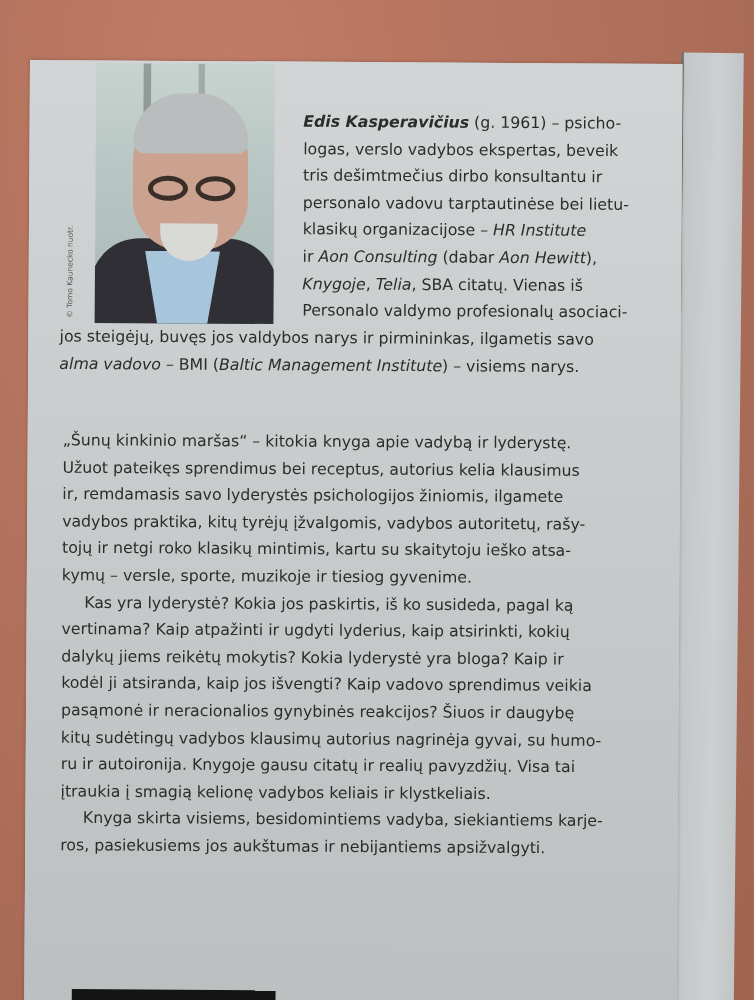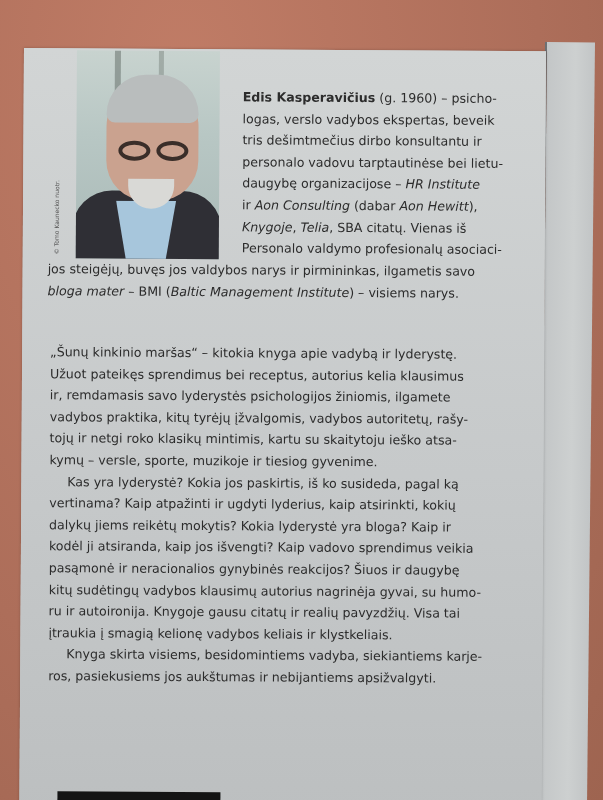--- a/index.html
+++ b/index.html
@@ -41,21 +41,21 @@
     font-size: 6px; color: #555; white-space: nowrap;
   }
   .text {
     font-family: "DejaVu Sans", sans-serif; color: #2c2c2c; font-size: 12.6px; line-height: 21.6px;
   }
   .bio { position: absolute; left: 219px; top: 37px; width: 300px; }
   .bio2 { position: absolute; left: 25px; top: 210px; width: 495px; }
   .desc { position: absolute; left: 28px; top: 293px; width: 495px; }
   .desc p { margin: 0; }
   .indent { text-indent: 18px; }
-  .bold { font-weight: bold; }
+  .bold { font-weight: bold; font-style: italic; }
   .ital { font-style: italic; }
   .line { display: block; white-space: nowrap; }
   .blackbar { position: absolute; left: 38px; top: 743px; width: 163px; height: 30px; background: #141414; }
 </style>
 </head>
 <body>
 
 <div class="flap"></div>
 
 <div class="book">
@@ -69,33 +69,33 @@
     <div class="hair"></div>
     <div class="glasses">
         <span style="left:6px"></span>
         <span style="left:44px"></span>
       </div>
     <div class="beard"></div>
   </div>
   <div class="credit">© Tomo Kaunecko nuotr.</div>
 
   <div class="bio text">
-    <span class="line"><span class="bold">Edis Kasperavičius</span><span> (g. 1960) – psicho-</span></span>
+    <span class="line"><span class="bold">Edis Kasperavičius</span><span> (g. 1961) – psicho-</span></span>
     <span class="line">logas, verslo vadybos ekspertas, beveik</span>
     <span class="line">tris dešimtmečius dirbo konsultantu ir</span>
     <span class="line">personalo vadovu tarptautinėse bei lietu-</span>
-    <span class="line"><span>daugybę organizacijose – </span><span class="ital">HR Institute</span></span>
+    <span class="line"><span>klasikų organizacijose – </span><span class="ital">HR Institute</span></span>
     <span class="line"><span>ir </span><span class="ital">Aon Consulting</span><span> (dabar </span><span class="ital">Aon Hewitt</span><span>),</span></span>
     <span class="line"><span class="ital">Knygoje</span><span>, </span><span class="ital">Telia</span><span>, SBA citatų. Vienas iš</span></span>
     <span class="line">Personalo valdymo profesionalų asociaci-</span>
   </div>
 
   <div class="bio2 text">
     <span class="line">jos steigėjų, buvęs jos valdybos narys ir pirmininkas, ilgametis savo</span>
-    <span class="line"><span class="ital">bloga mater</span><span> – BMI (</span><span class="ital">Baltic Management Institute</span><span>) – visiems narys.</span></span>
+    <span class="line"><span class="ital">alma vadovo</span><span> – BMI (</span><span class="ital">Baltic Management Institute</span><span>) – visiems narys.</span></span>
   </div>
 
   <div class="desc text">
     <p>
       <span class="line">„Šunų kinkinio maršas“ – kitokia knyga apie vadybą ir lyderystę.</span>
       <span class="line">Užuot pateikęs sprendimus bei receptus, autorius kelia klausimus</span>
       <span class="line">ir, remdamasis savo lyderystės psichologijos žiniomis, ilgamete</span>
       <span class="line">vadybos praktika, kitų tyrėjų įžvalgomis, vadybos autoritetų, rašy-</span>
       <span class="line">tojų ir netgi roko klasikų mintimis, kartu su skaitytoju ieško atsa-</span>
       <span class="line">kymų – versle, sporte, muzikoje ir tiesiog gyvenime.</span>

